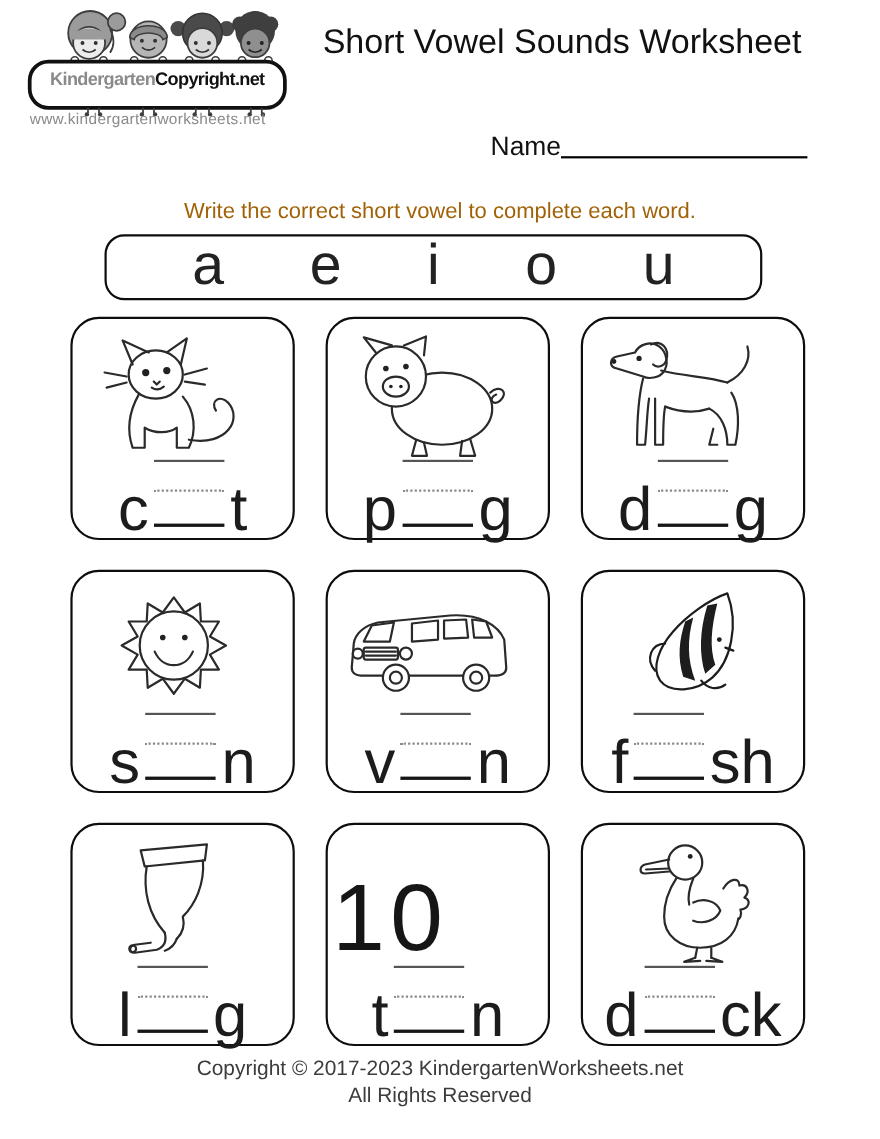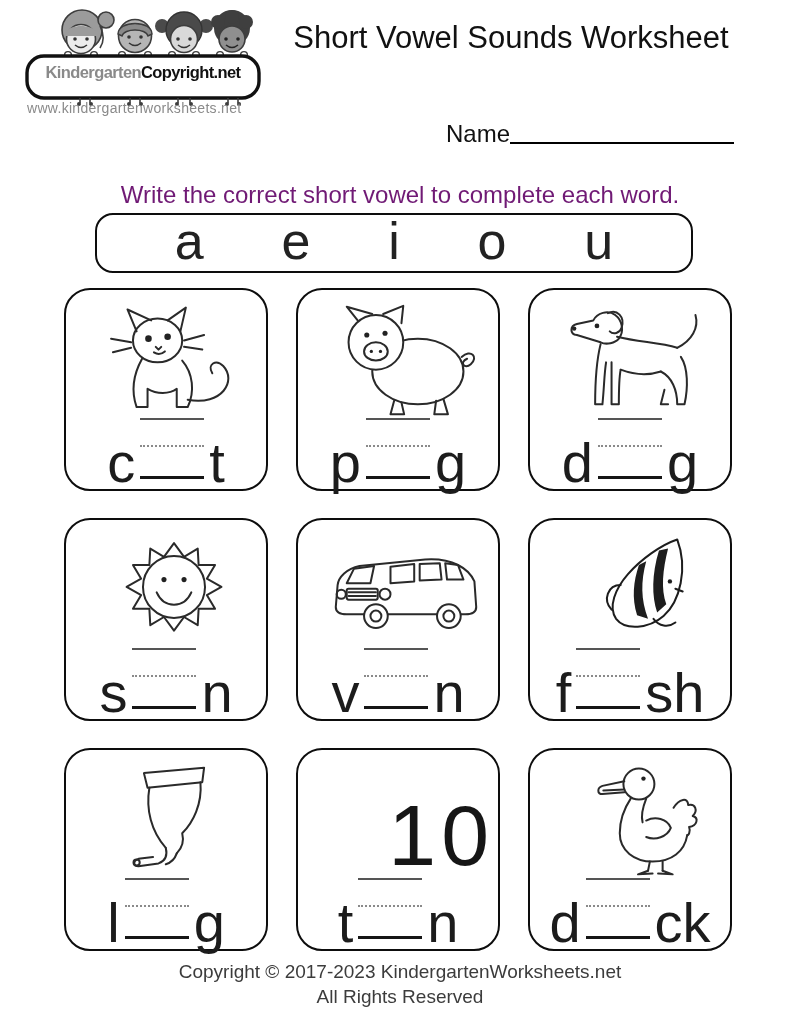--- a/index.html
+++ b/index.html
@@ -16,35 +16,35 @@
   .site-url{position:absolute;left:27px;top:100px;font-size:14px;color:#8a8a8a;letter-spacing:0.3px;}
 
   
   .title{position:absolute;left:256px;top:20px;width:510px;text-align:center;
          font-size:31px;font-weight:400;white-space:nowrap;color:#111;}
   .name-row{position:absolute;left:446px;top:118px;display:flex;align-items:flex-end;}
   .name-label{font-size:24px;color:#111;}
   .name-line{width:224px;border-bottom:2.6px solid #000;margin-bottom:4px;height:24px;}
 
   .instruction{position:absolute;left:0;top:181px;width:800px;text-align:center;
-               font-size:24px;color:#701a75;}
+               font-size:20px;color:#a16207;}
 
   
   .vowel-bank{position:absolute;left:95px;top:213px;width:594px;height:56px;
               border:2.8px solid #0d0d0d;border-radius:18px;display:flex;
               justify-content:space-evenly;align-items:center;}
   .vowel{font-size:52px;line-height:1;color:#222;transform:translateY(-2px);}
 
   
   .card{position:absolute;width:204px;height:203px;border:2.8px solid #0d0d0d;border-radius:26px;
         box-sizing:border-box;display:flex;flex-direction:column;align-items:center;
         padding:6px 4px 2px;}
   .r1{top:288px;} .r2{top:518px;} .r3{top:748px;}
   .c1{left:64px;} .c2{left:296px;} .c3{left:528px;}
-  .pic{height:122px;width:100%;display:flex;align-items:flex-end;justify-content:flex-end;flex:none;}
+  .pic{height:122px;width:100%;display:flex;align-items:flex-end;justify-content:flex-start;flex:none;}
   .pic svg{display:block;}
   .bignum{font-size:86px;line-height:1;letter-spacing:5px;color:#161616;}
   .word{margin-top:auto;display:flex;align-items:flex-end;justify-content:center;gap:5px;}
   .letter{font-size:56px;line-height:1;color:#1c1c1c;}
   .guide{width:64px;height:56px;margin-bottom:12px;position:relative;
          border-top:2.4px solid #555;border-bottom:3px solid #161616;}
   .guide::after{content:"";position:absolute;left:0;right:0;top:25px;border-top:2px dotted #8a8a8a;}
 
   
   .footer{position:absolute;left:0;top:959px;width:800px;text-align:center;

